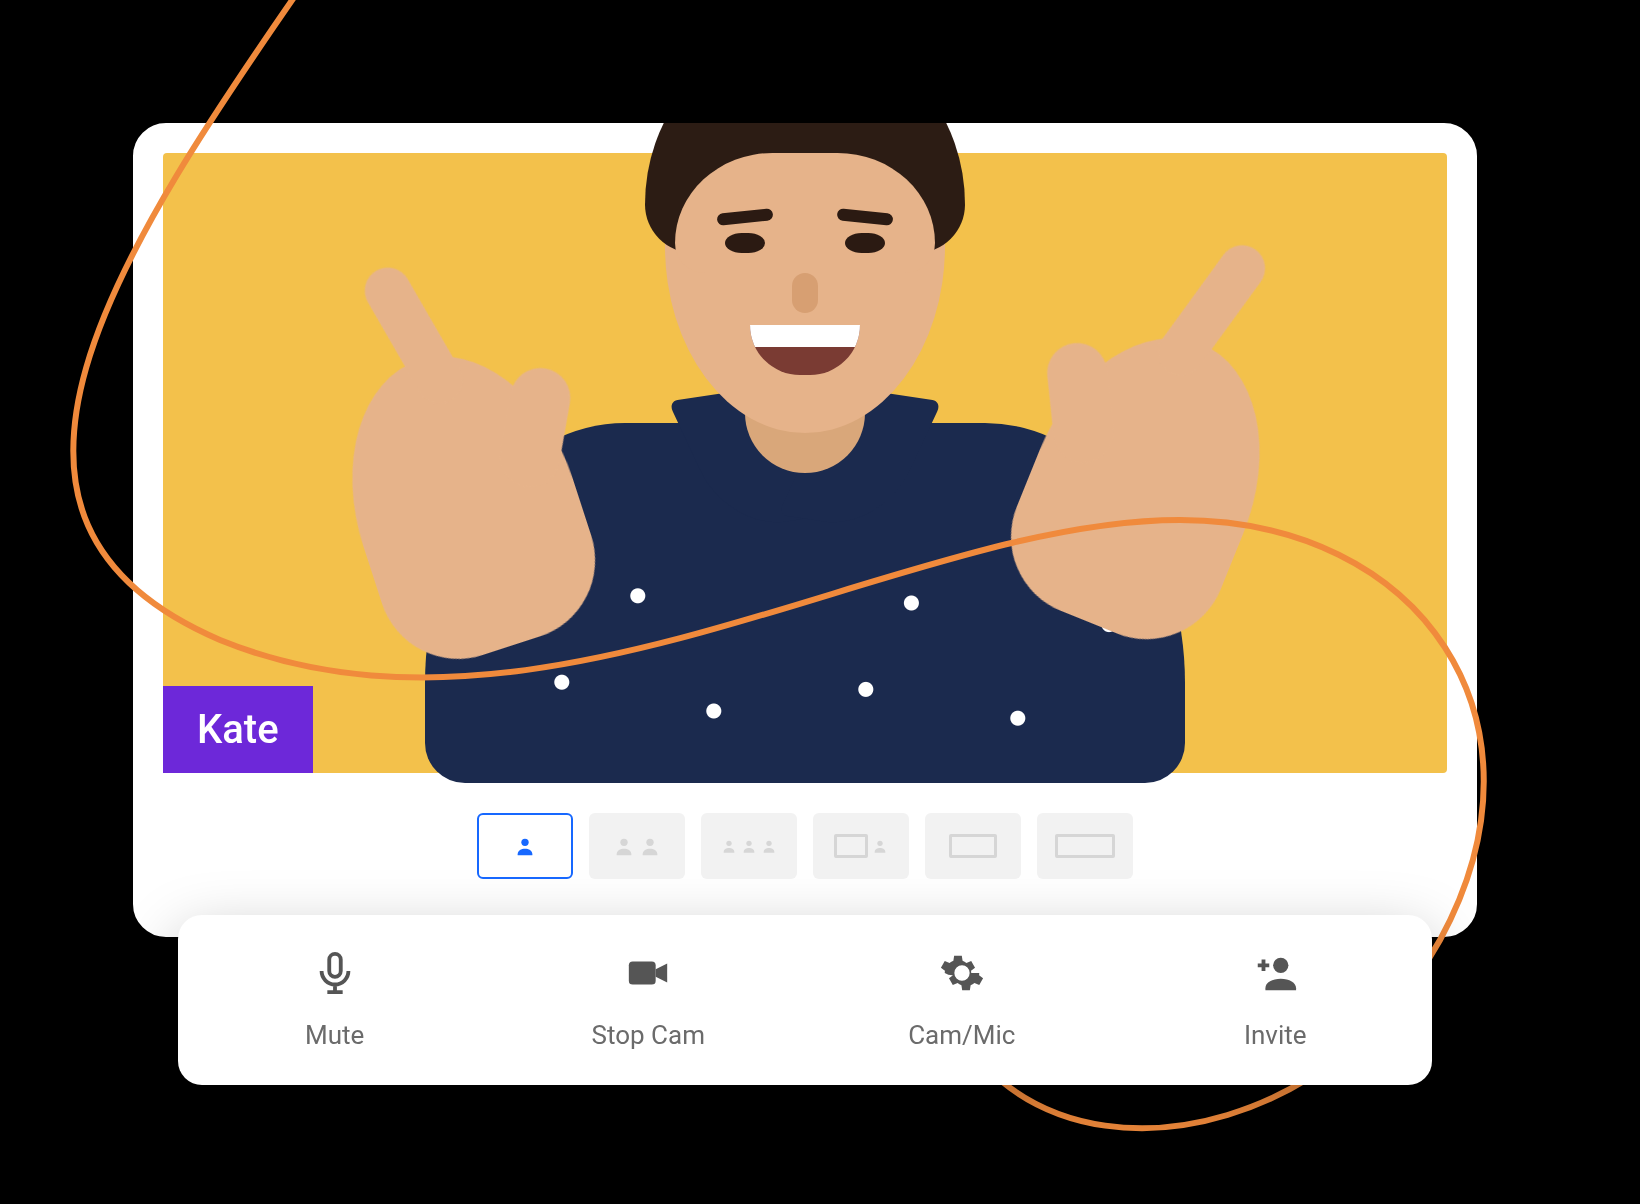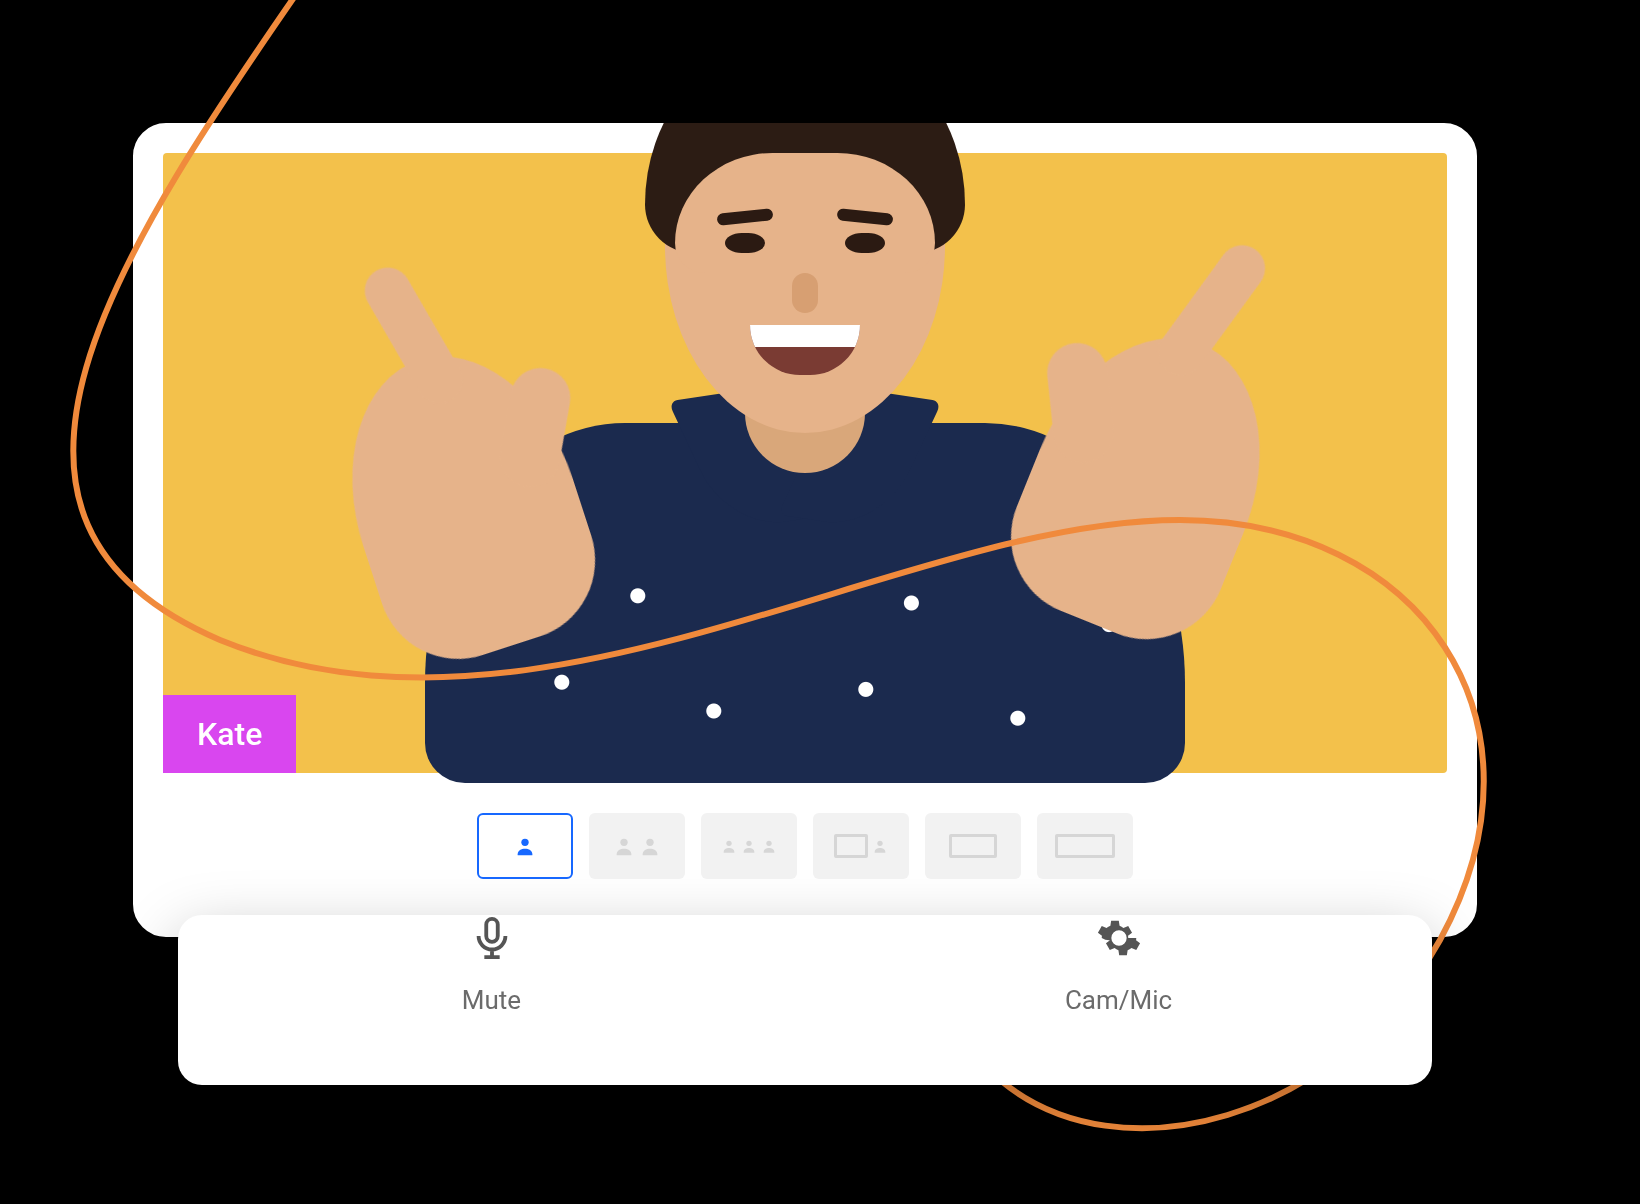--- a/index.html
+++ b/index.html
@@ -159,23 +159,23 @@
   .hand.l .finger{ top:-100px; left:90px; transform:rotate(-12deg);}
   .hand.r .finger{ top:-110px; right:90px; transform:rotate(14deg);}
   .thumb{ position:absolute; width:60px; height:120px; background:#e6b38a; border-radius:34px;}
   .hand.l .thumb{ top:40px; right:-10px; transform:rotate(28deg);}
   .hand.r .thumb{ top:40px; left:-10px; transform:rotate(-28deg);}
 
   .name-tag {
     position: absolute;
     left: 0;
     bottom: 0;
-    background: #d946ef;
+    background: #6d28d9;
     color: #fff;
-    font-size: 32px;
+    font-size: 40px;
     font-weight: 500;
     padding: 20px 34px;
     z-index: 6;
     margin-top: 32px;
   }
 
   
   .layout-row {
     position: absolute;
     left: 0; right: 0;
@@ -209,21 +209,21 @@
   .toolbar {
     position: absolute;
     left: 178px;
     top: 915px;
     width: 1254px;
     height: 170px;
     background: #fff;
     border-radius: 24px;
     box-shadow: 0 18px 60px rgba(0,0,0,0.25);
     display: flex;
-    align-items: flex-start;
+    align-items: center;
     z-index: 10;
   }
   .tool-btn {
     flex: 1;
     display: flex;
     flex-direction: column;
     align-items: center;
     justify-content: center;
     gap: 18px;
     cursor: pointer;
@@ -329,26 +329,45 @@
   <div class="tool-btn">
     <span>
       <svg viewBox="0 0 24 24" fill="none" stroke="#555" stroke-width="2">
         <rect x="9" y="2" width="6" height="12" rx="3"></rect>
         <path d="M5 11a7 7 0 0 0 14 0M12 18v4M8 22h8"></path>
       </svg>
     </span>
     <span>Mute</span>
   </div>
 
+  <div class="tool-btn">
+    <span>
+      <svg viewBox="0 0 24 24" fill="#555">
+        <rect x="2" y="6" width="14" height="12" rx="2"></rect>
+        <path d="M16 10l6-3v10l-6-3z"></path>
+      </svg>
+    </span>
+    <span>Stop Cam</span>
+  </div>
 
   <div class="tool-btn">
     <span>
       <svg viewBox="0 0 24 24" fill="#555">
         <path d="M12 8a4 4 0 1 0 0 8 4 4 0 0 0 0-8zm9 4a7 7 0 0 1-.1 1.2l2.1 1.6-2 3.4-2.5-1a7 7 0 0 1-2 1.2l-.4 2.6h-4l-.4-2.6a7 7 0 0 1-2-1.2l-2.5 1-2-3.4 2.1-1.6A7 7 0 0 1 3 12a7 7 0 0 1 .1-1.2L1 9.2l2-3.4 2.5 1a7 7 0 0 1 2-1.2L7.9 3h4l.4 2.6a7 7 0 0 1 2 1.2l2.5-1 2 3.4-2.1 1.6c.1.4.1.8.1 1.2z"></path>
       </svg>
     </span>
     <span>Cam/Mic</span>
   </div>
 
 
+  <div class="tool-btn">
+    <span>
+      <svg viewBox="0 0 24 24" fill="#555">
+        <circle cx="15" cy="8" r="4"></circle>
+        <path d="M7 20c0-3 3.5-5 8-5s8 2 8 5v1H7z"></path>
+        <path d="M3 8h6M6 5v6" stroke="#555" stroke-width="2"></path>
+      </svg>
+    </span>
+    <span>Invite</span>
+  </div>
 
 
 </div>
 
 </body></html>

